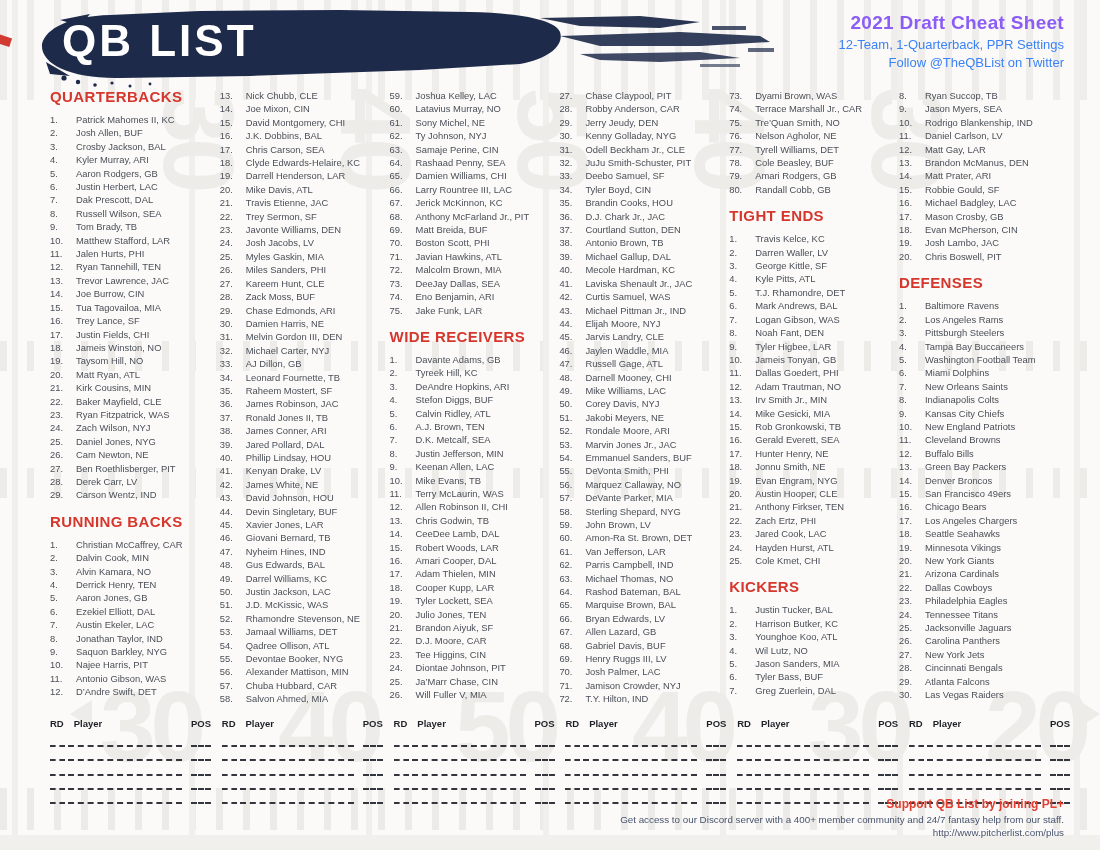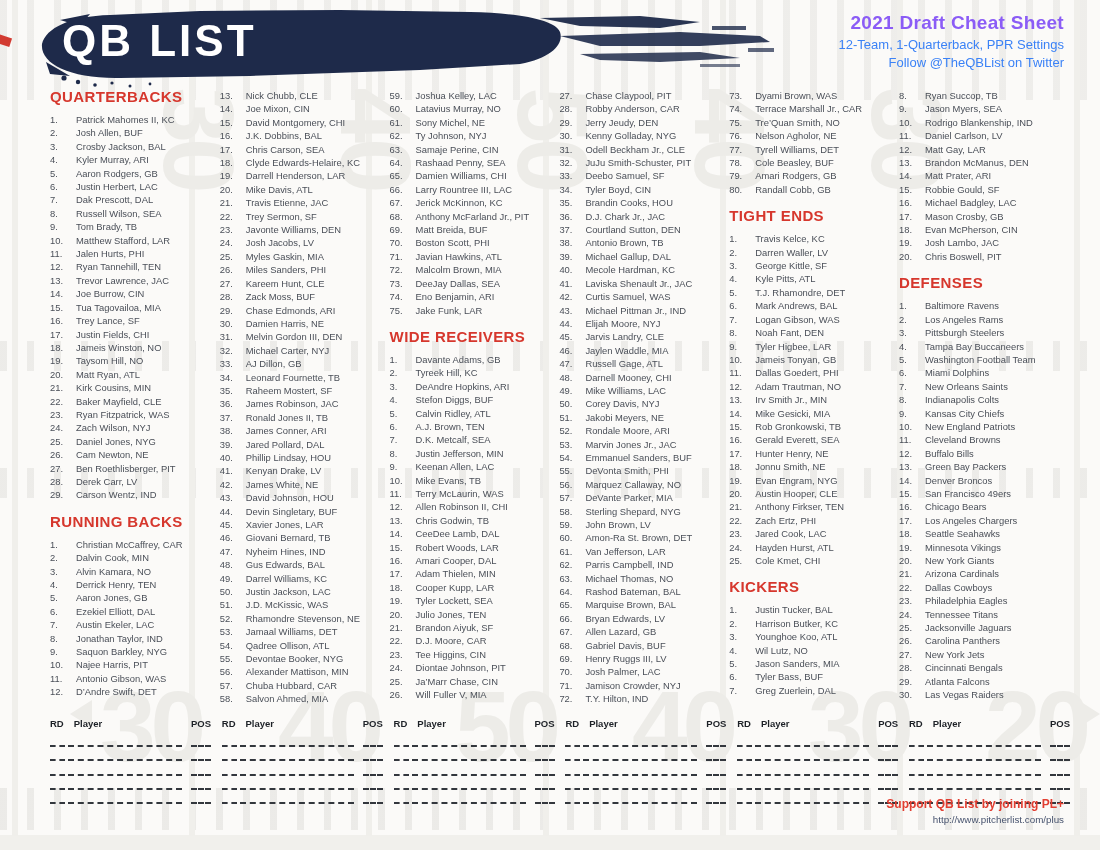--- a/index.html
+++ b/index.html
@@ -1422,16 +1422,17 @@
             <span class="d-rd"></span>
             <span class="d-player"></span>
             <span class="d-pos"></span>
           </div>
         </div>
       </div>
     </div>
 
   <div class="footer">
     <div class="f-support">Support QB List by joining PL+</div>
+    <div class="f-line">Get access to our Discord server with a 400+ member community and 24/7 fantasy help from our staff.</div>
     <div class="f-line">http://www.pitcherlist.com/plus</div>
   </div>
 
 </div>
 
 </body></html>

